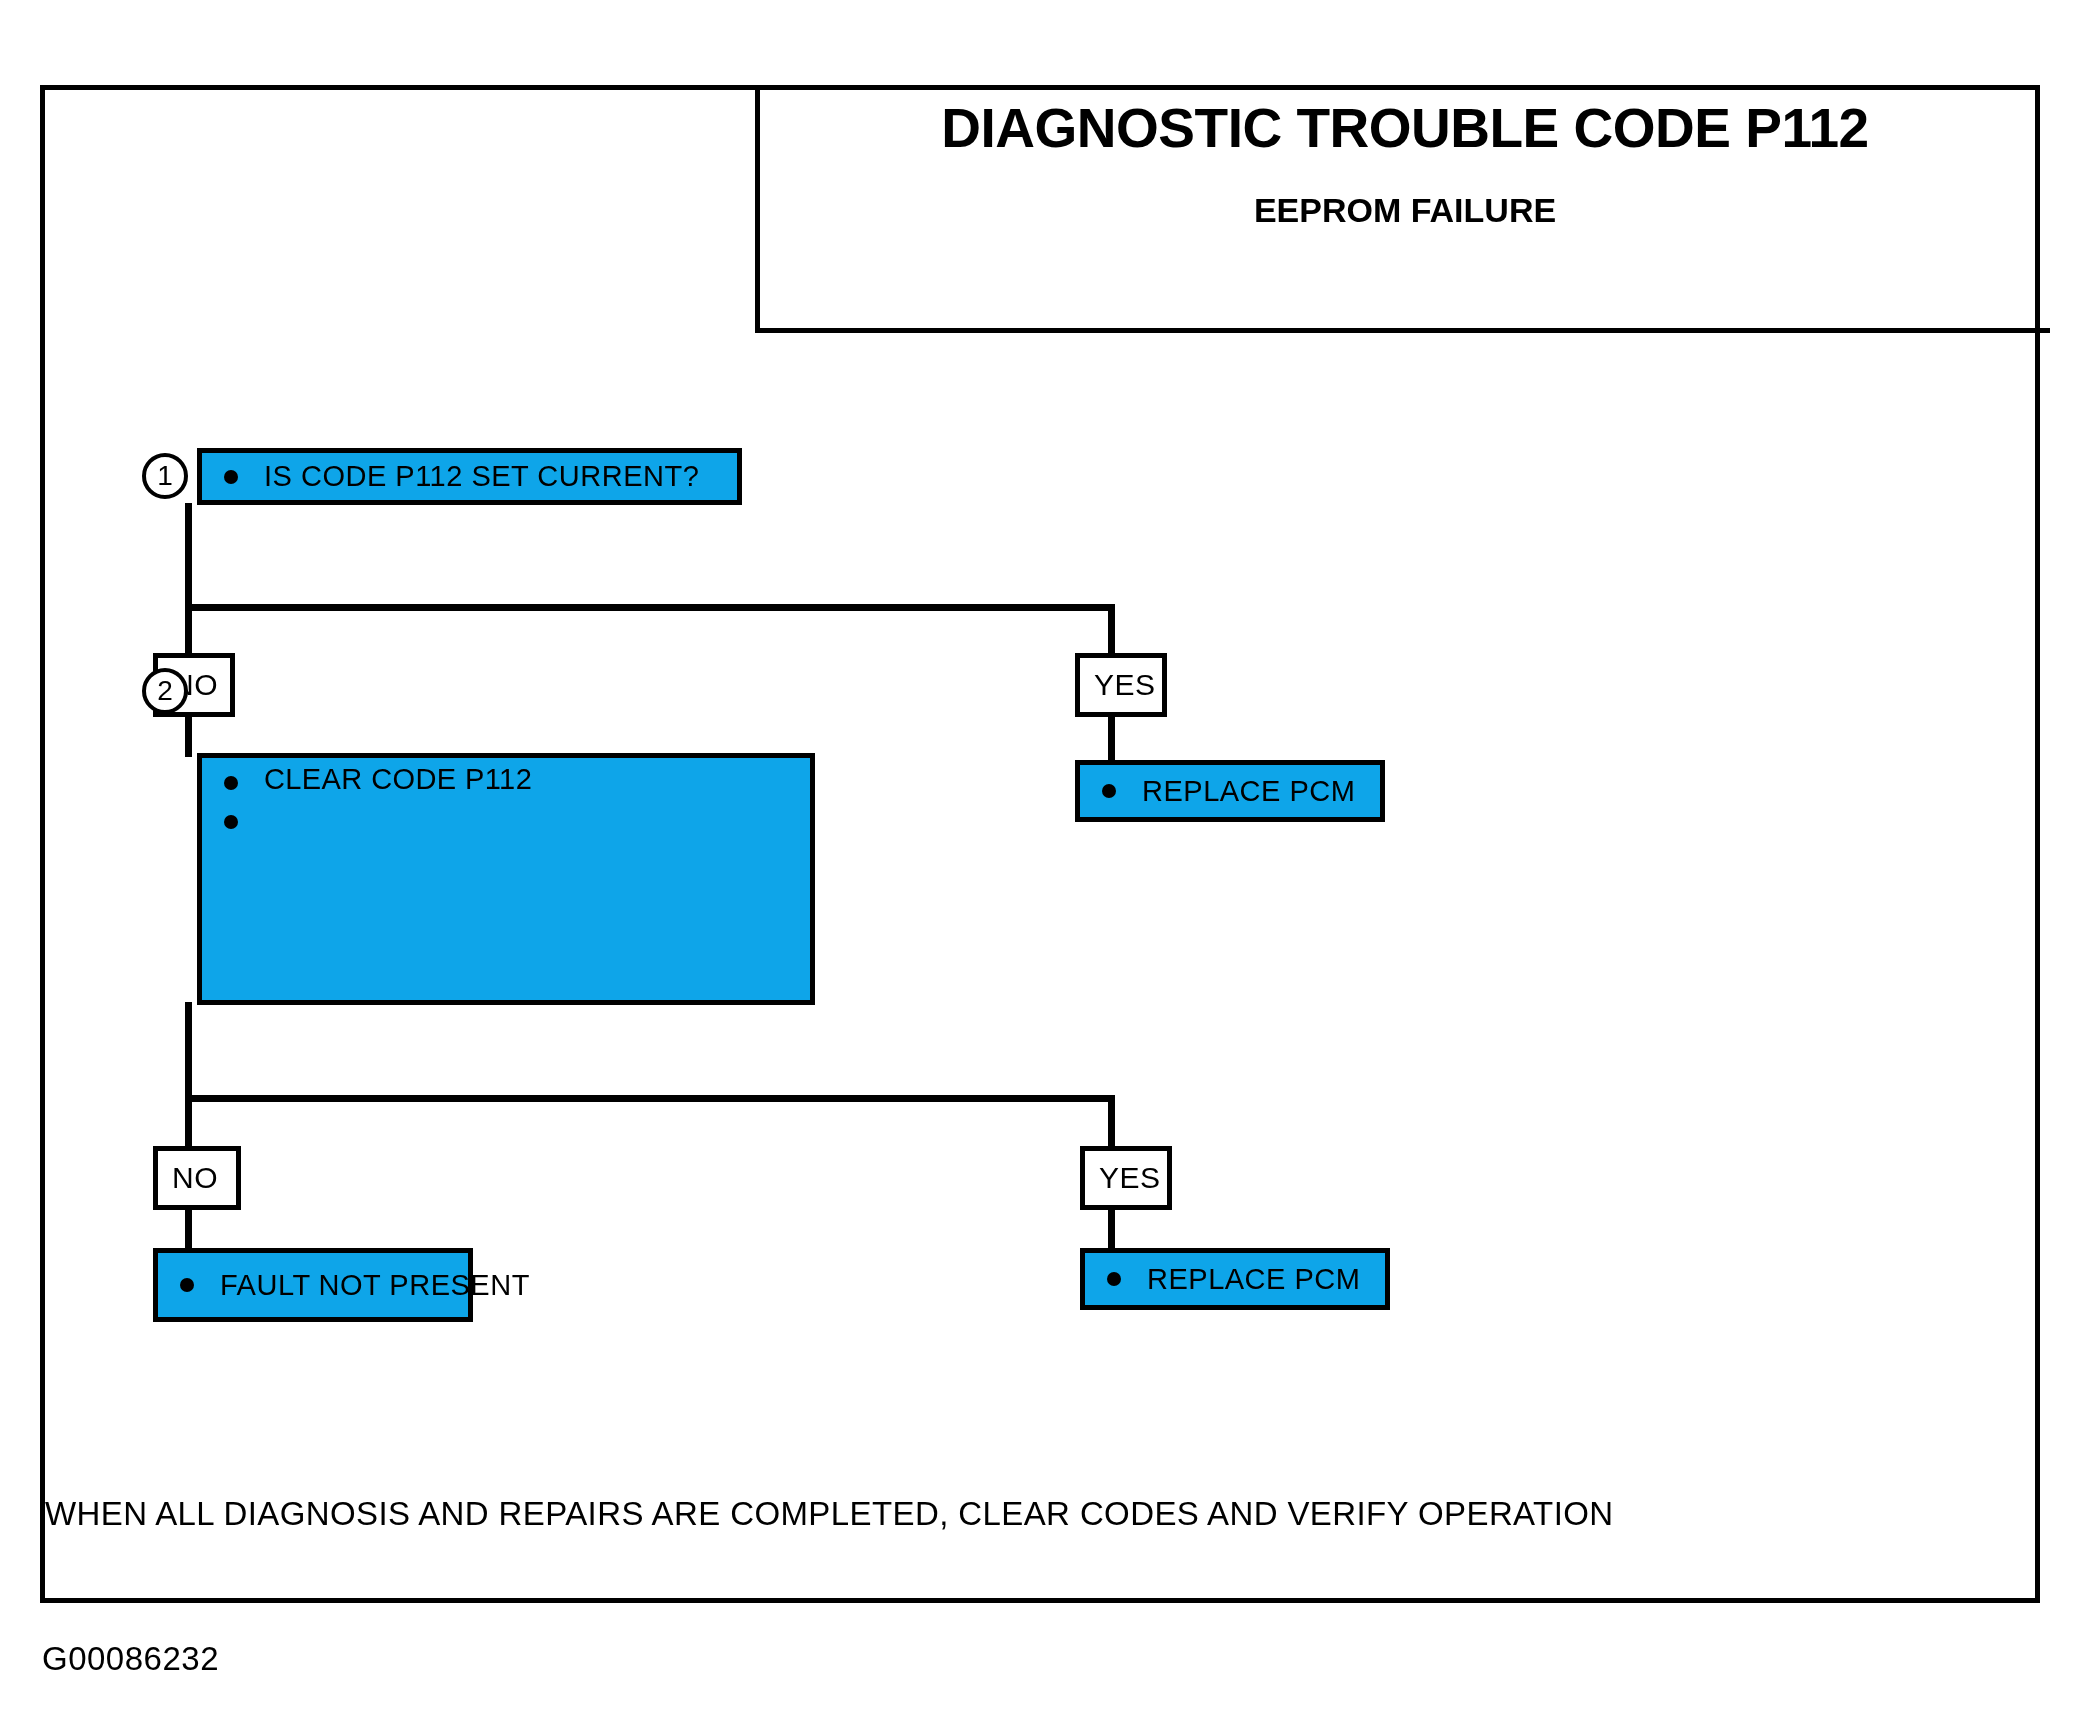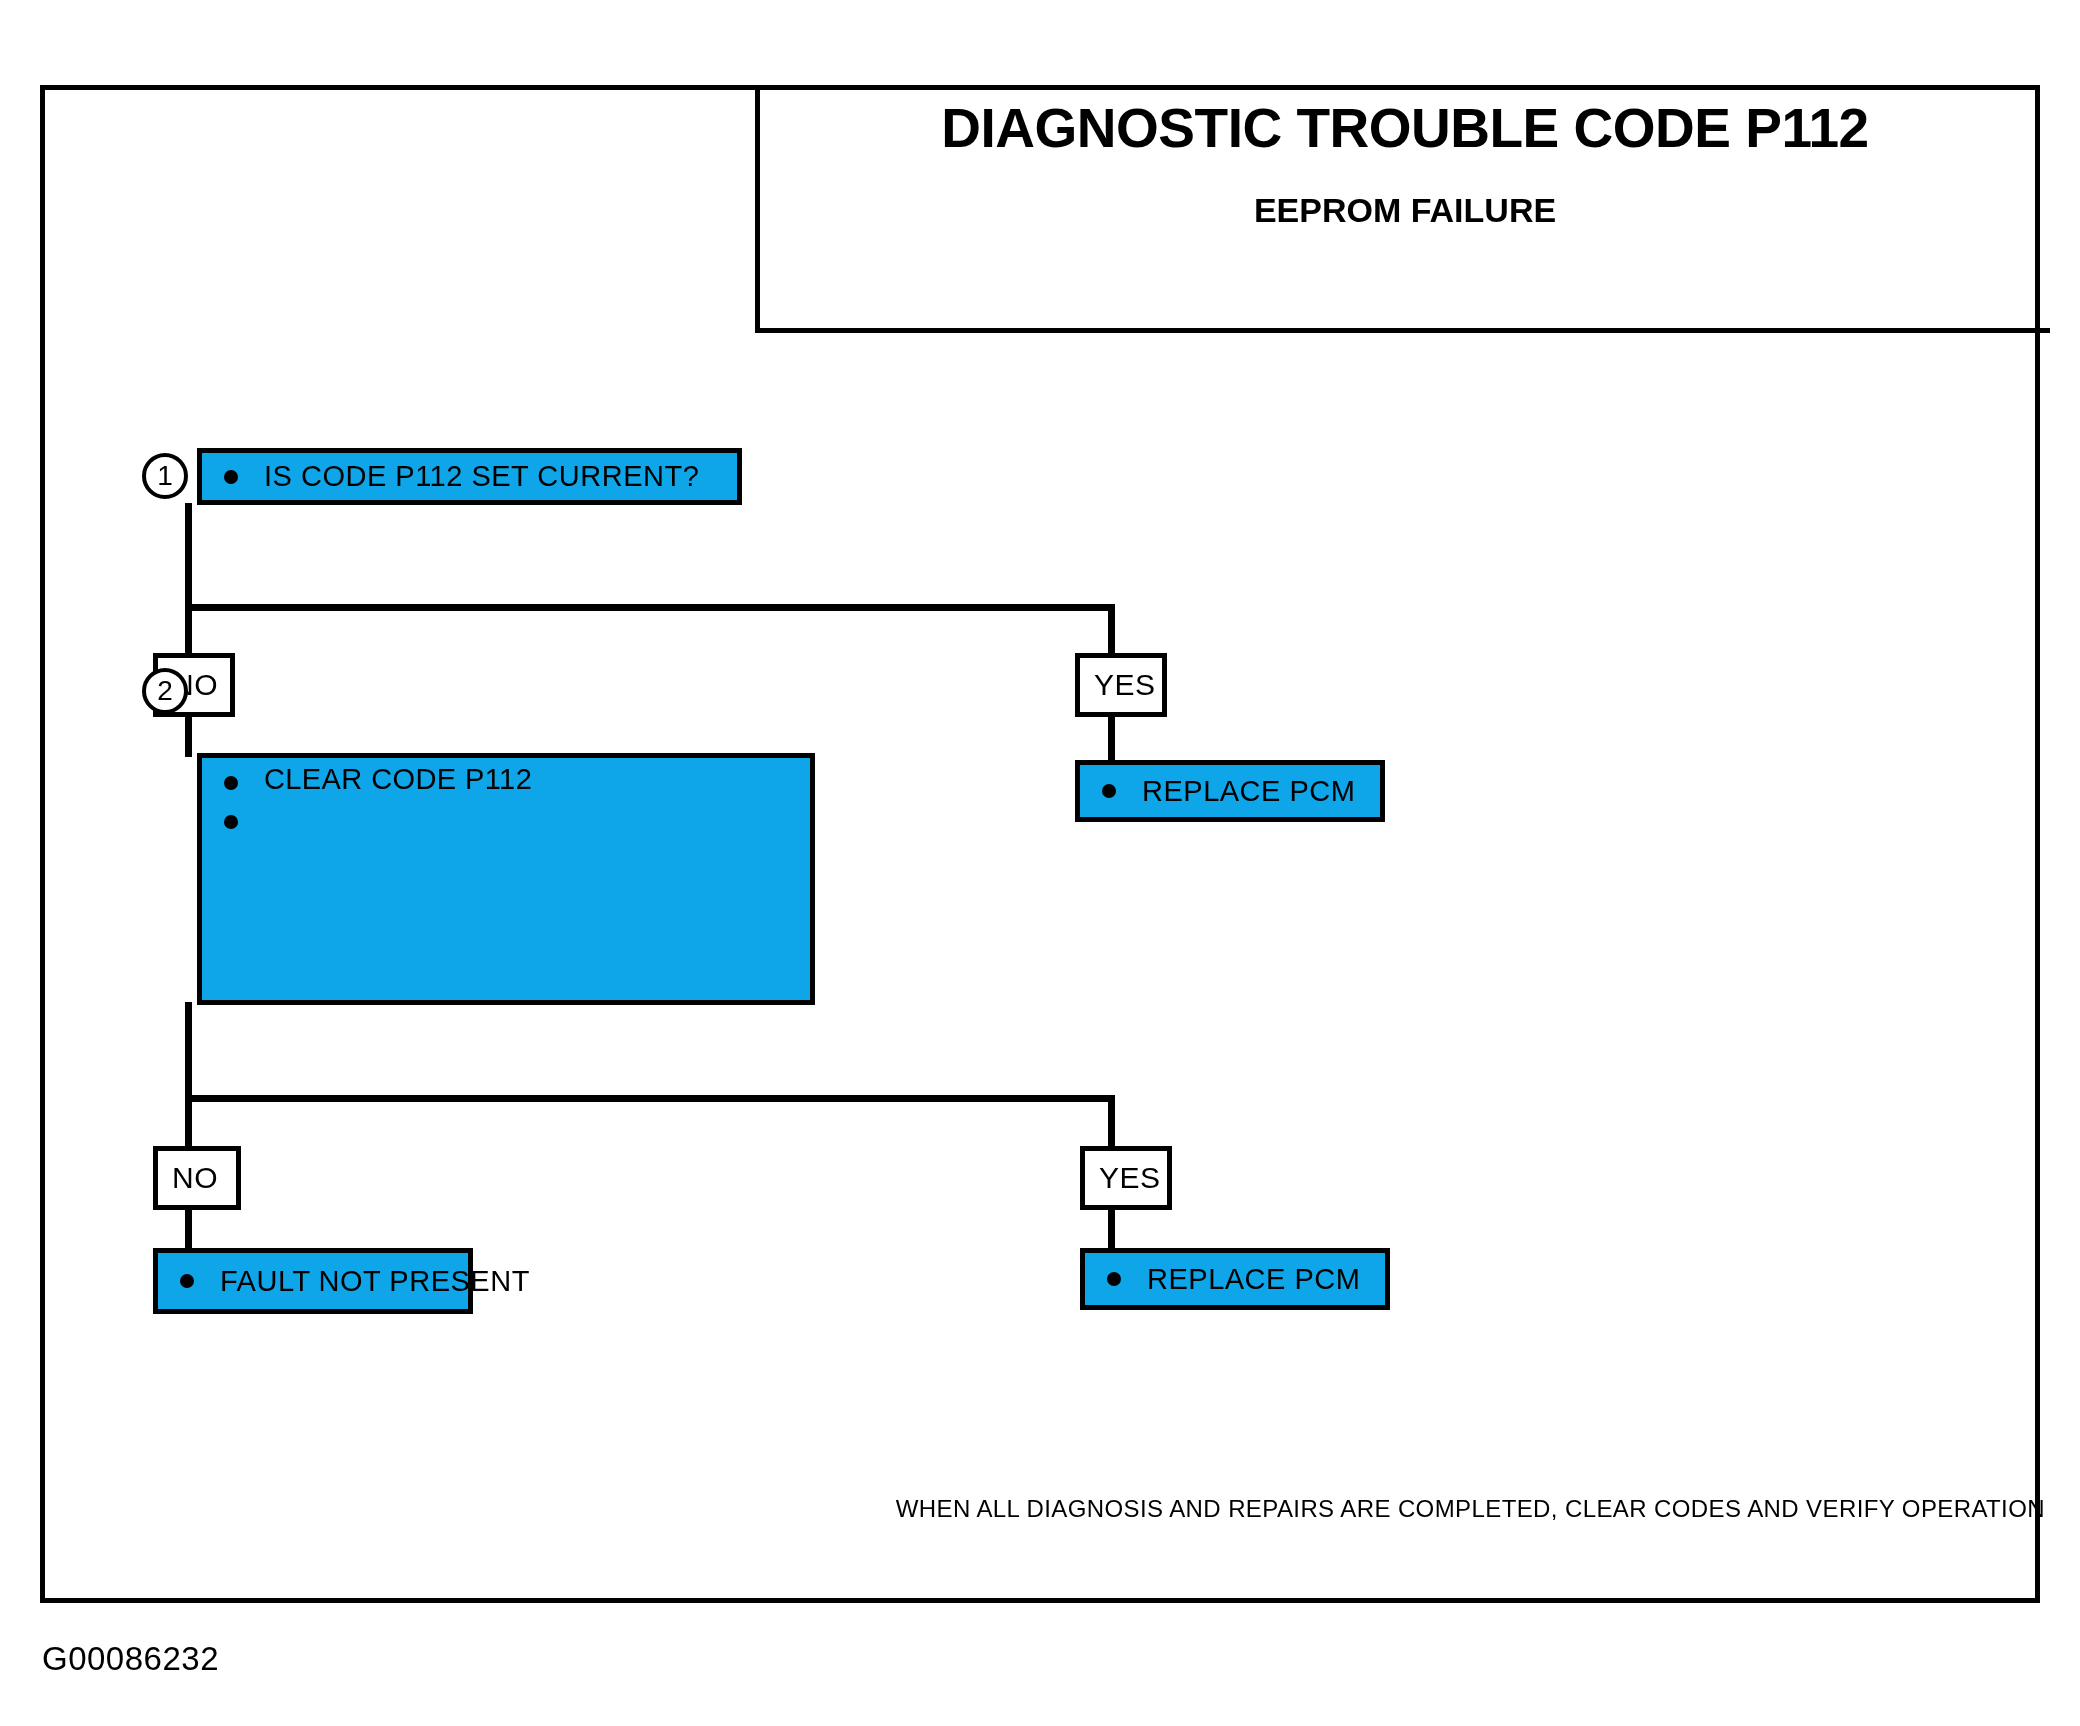--- a/index.html
+++ b/index.html
@@ -163,22 +163,22 @@
     background: #000;
     z-index: 1;
   }
 
   
   #footer-note {
     position: absolute;
     left: 0;
     width: 2000px;
     top: 1405px;
-    text-align: right;
-    font-size: 24px;
+    text-align: left;
+    font-size: 33px;
     letter-spacing: 0.4px;
   }
 
   
   #figure-id {
     position: absolute;
     left: 42px;
     top: 1640px;
     font-size: 33px;
     letter-spacing: 0.5px;
@@ -247,21 +247,21 @@
       <span class="label">NO</span>
     </div>
 
     <div class="decision" style="left:1035px; top:1056px; width:92px; height:64px;">
       <span class="label">YES</span>
     </div>
 
     <div class="vline" style="left:140px; top:1115px; height:48px;"></div>
     <div class="vline" style="left:1063px; top:1115px; height:48px;"></div>
 
-    <div class="node" style="left:108px; top:1158px; width:320px; height:66px;">
+    <div class="node" style="left:108px; top:1158px; width:320px; height:74px;">
       <span class="bullet"></span>
       <span class="label">FAULT NOT PRESENT</span>
     </div>
 
     <div class="node" style="left:1035px; top:1158px; width:310px; height:62px;">
       <span class="bullet"></span>
       <span class="label">REPLACE PCM</span>
     </div>
 
   </div>

